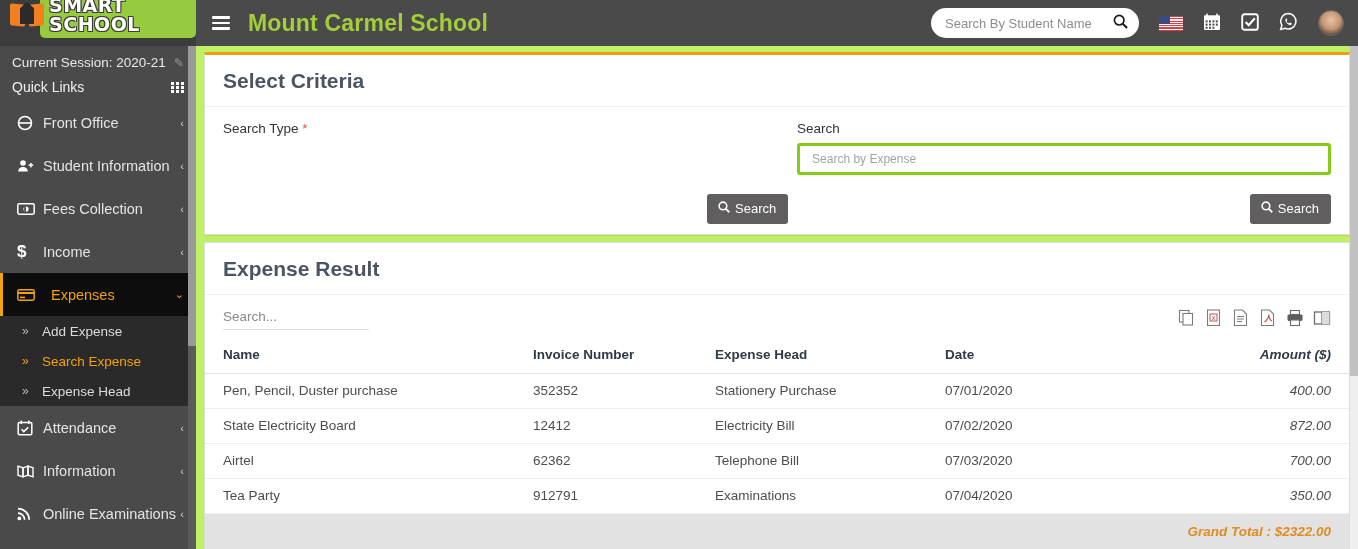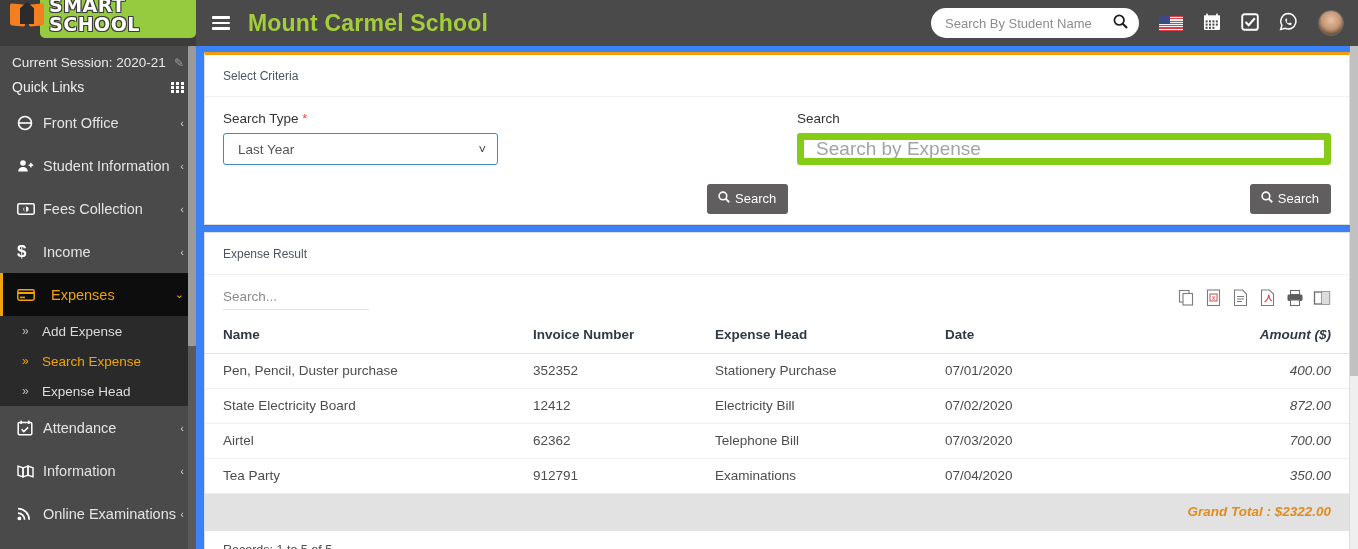--- a/index.html
+++ b/index.html
@@ -102,21 +102,21 @@
   .sb-scroll {
     position: absolute; right: 0; top: 46px; width: 8px; height: 503px;
     background: #5a5a5a;
   }
   .sb-thumb {
     position: absolute; left: 0; top: 0; width: 8px; height: 300px;
     background: #9a9a9a; border-radius: 1px;
   }
 
   
-  .main { flex: 1; height: 549px; position: relative; background: #3b82f6; }
+  .main { flex: 1; height: 549px; position: relative; background: #bef264; }
   .topbar {
     height: 46px; background: #4a4a4a;
     display: flex; align-items: center; padding: 0 14px 0 16px;
   }
   .hamburger { width: 18px; height: 14px; cursor: pointer; position: relative; }
   .hamburger i {
     position: absolute; left: 0; width: 18px; height: 2.5px; background: #fff; border-radius: 1px;
   }
   .hamburger i:nth-child(1) { top: 0; }
   .hamburger i:nth-child(2) { top: 5.5px; }
@@ -152,41 +152,41 @@
   
   .content { padding: 6px 8px 0 8px; height: 503px; overflow: hidden; position: relative; }
   .panel {
     background: #fff; border: 1px solid #ddd;
     border-top: 3px solid #f39c12;
     box-shadow: 0 1px 1px rgba(0,0,0,.07);
   }
   .panel-head {
     padding: 14px 18px 13px 18px; border-bottom: 1px solid #f0f0f0;
   }
-  .panel-title { font-size: 12px; color: #4b5462; font-weight: normal; }
+  .panel-title { font-size: 21px; color: #4b5462; font-weight: bold; }
   .panel-body { padding: 14px 18px 10px 18px; }
 
   .form-row { display: flex; gap: 16px; }
   .form-col { width: 50%; padding-right: 22px; }
   .form-col:last-child { padding-right: 0; padding-left: 12px; }
   .flabel { font-size: 13.5px; color: #333; margin-bottom: 7px; display: block; }
   .req { color: #e74c3c; font-size: 13px; }
   .fselect {
     width: 275px; height: 32px; border: 1px solid #3c8dbc; border-radius: 3px;
     font-size: 13.5px; color: #555; padding: 0 8px 0 14px;
     font-family: "Liberation Sans", sans-serif;
     background: #fff; appearance: none; outline: none; cursor: pointer;
   }
   .select-wrap { position: relative; display: inline-block; }
   .select-wrap .caret {
     position: absolute; right: 12px; top: 9px; font-size: 13px; color: #444; pointer-events: none;
   }
   .ftext {
-    width: 100%; height: 32px; border: 7px solid #84cc16; border-radius: 3px;
-    font-size: 19px; color: #555; padding: 0 12px; outline: none;
+    width: 100%; height: 32px; border: 3px solid #84cc16; border-radius: 3px;
+    font-size: 12px; color: #555; padding: 0 12px; outline: none;
     font-family: "Liberation Sans", sans-serif;
   }
   .ftext::placeholder { color: #a3a3a3; }
   .btn-row { display: flex; margin-top: 19px; }
   .btn-row .left-btn { margin-left: 484px; }
   .btn-row .right-btn { margin-left: auto; }
   .btn {
     background: #605e5e; color: #fff; border: none; border-radius: 3px;
     font-size: 13px; padding: 7px 12px 8px 11px; cursor: pointer;
     font-family: "Liberation Sans", sans-serif;
@@ -438,26 +438,20 @@
         <div class="panel-head">
           <div class="panel-title">Select Criteria</div>
         </div>
         <div class="panel-body">
           <div class="form-row">
             <div class="form-col">
               <label class="flabel">
                 <span>Search Type</span>
                 <span class="req">*</span>
               </label>
-              <span class="select-wrap">
-                <select class="fselect">
-                  <option>Last Year</option>
-                </select>
-                <span class="caret">˅</span>
-              </span>
             </div>
             <div class="form-col">
               <label class="flabel">Search</label>
               <input class="ftext" type="text" placeholder="Search by Expense" style="">
             </div>
           </div>
           <div class="btn-row">
             <button class="btn left-btn">
               <span class="bico">
                 <svg width="12" height="12" viewBox="0 0 16 16">

